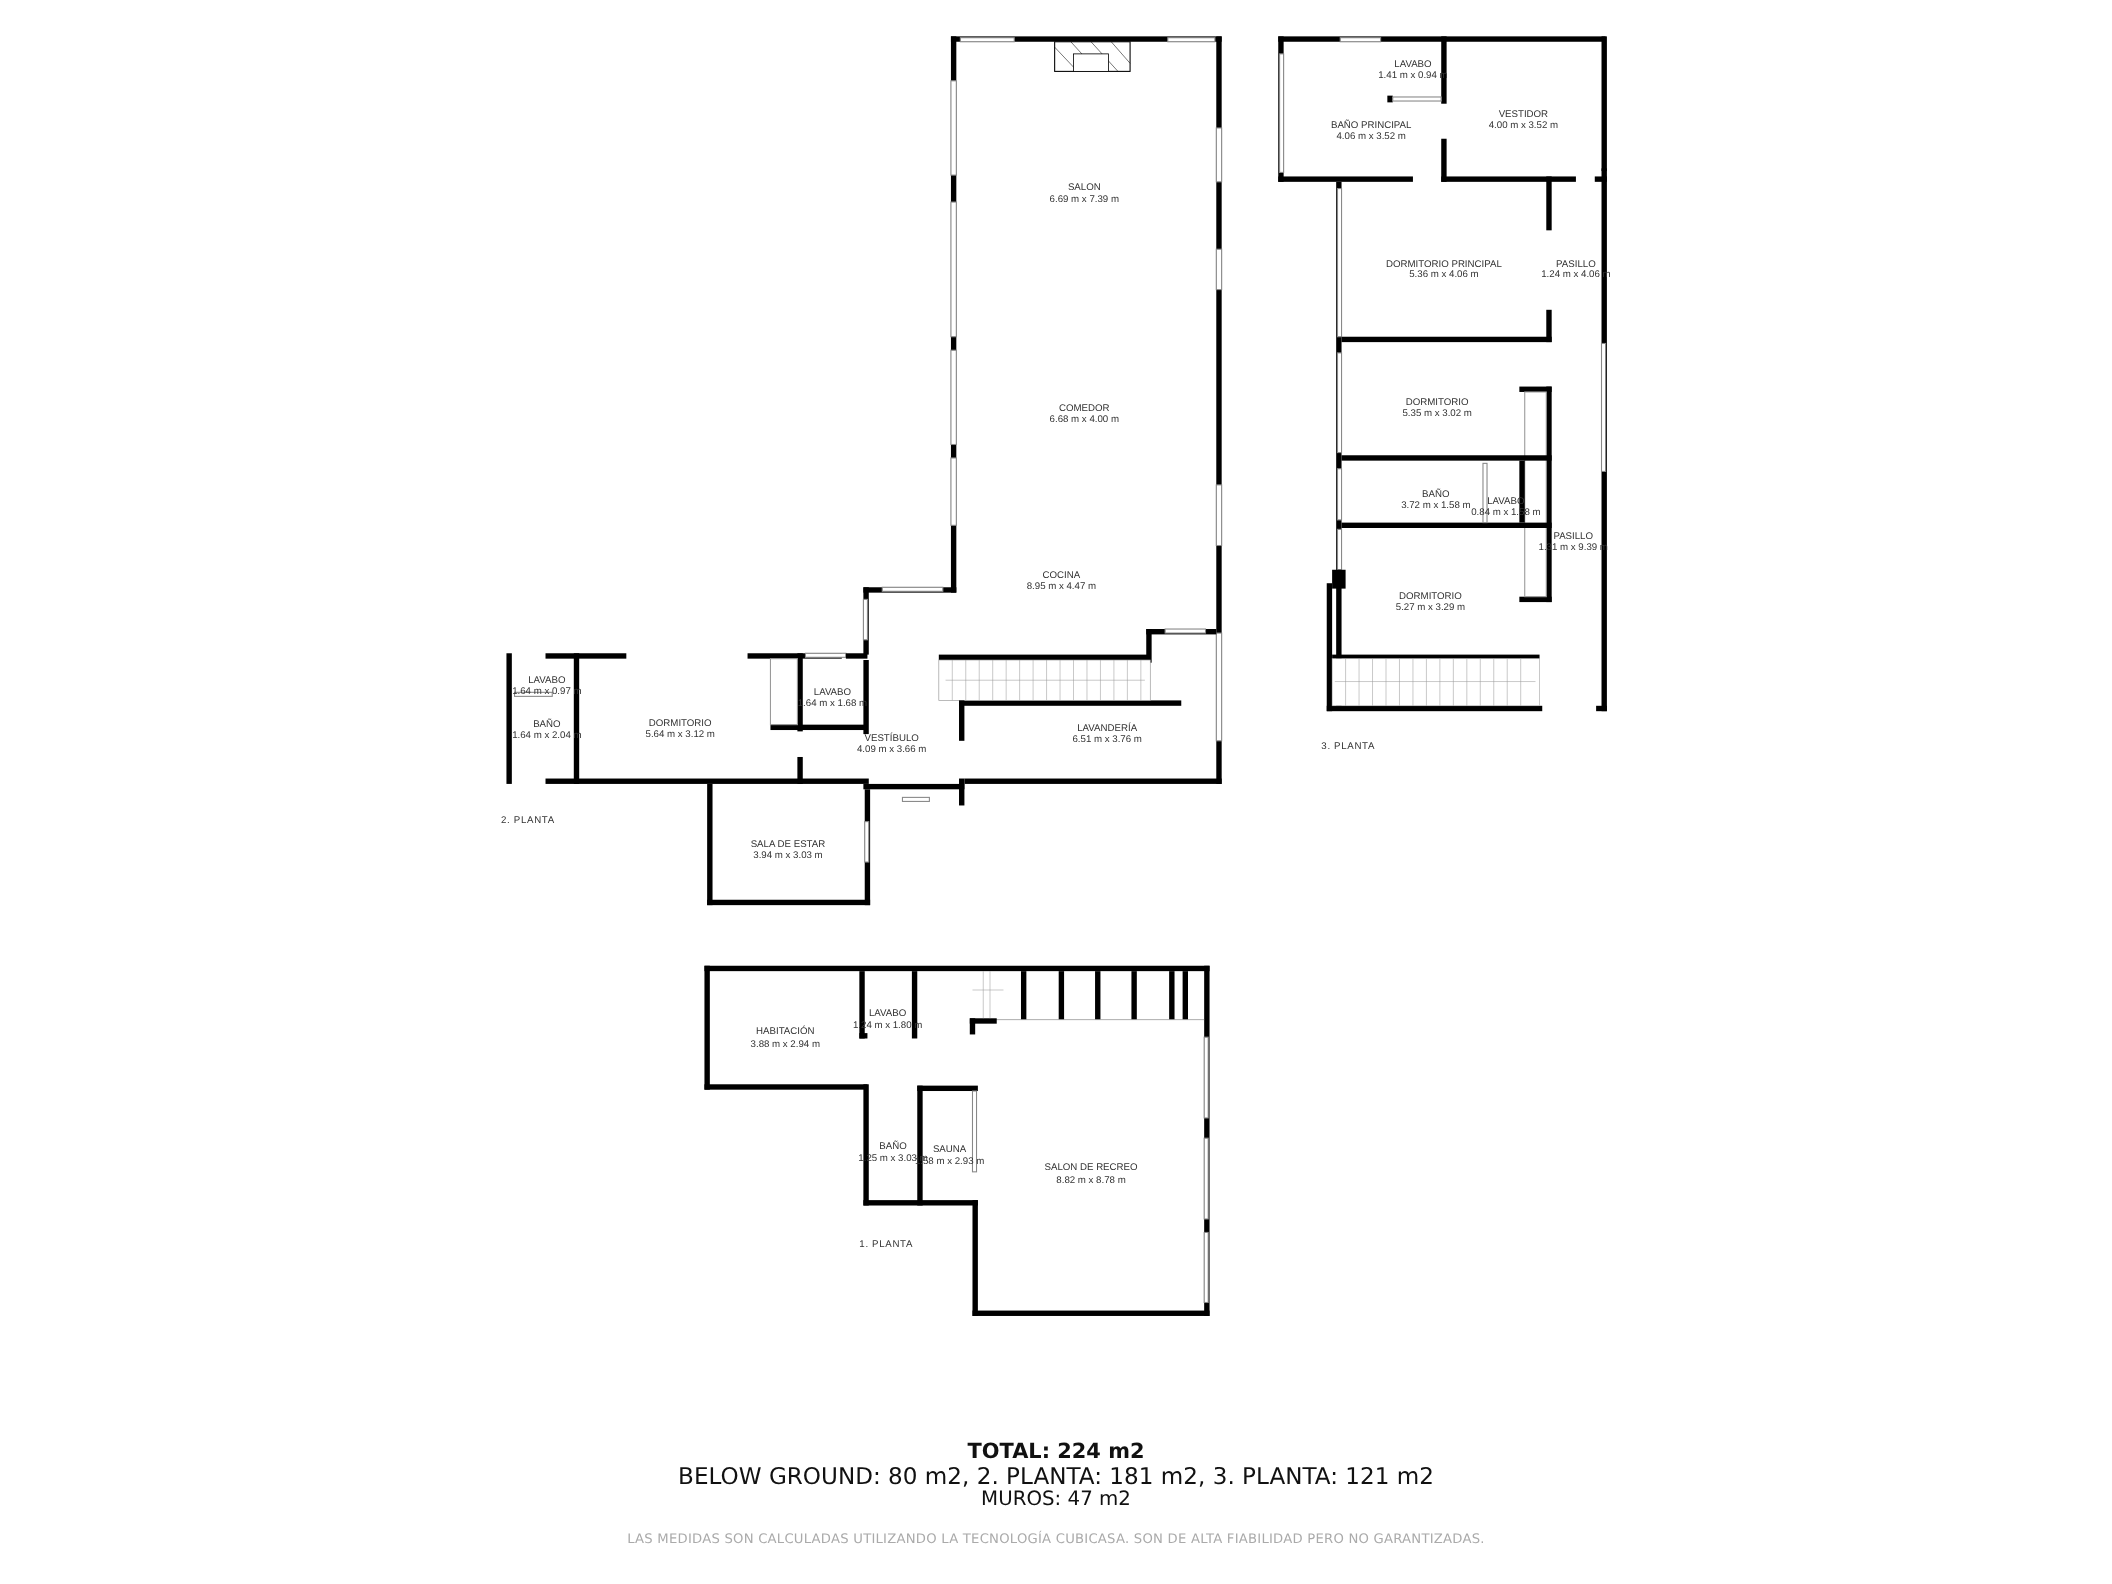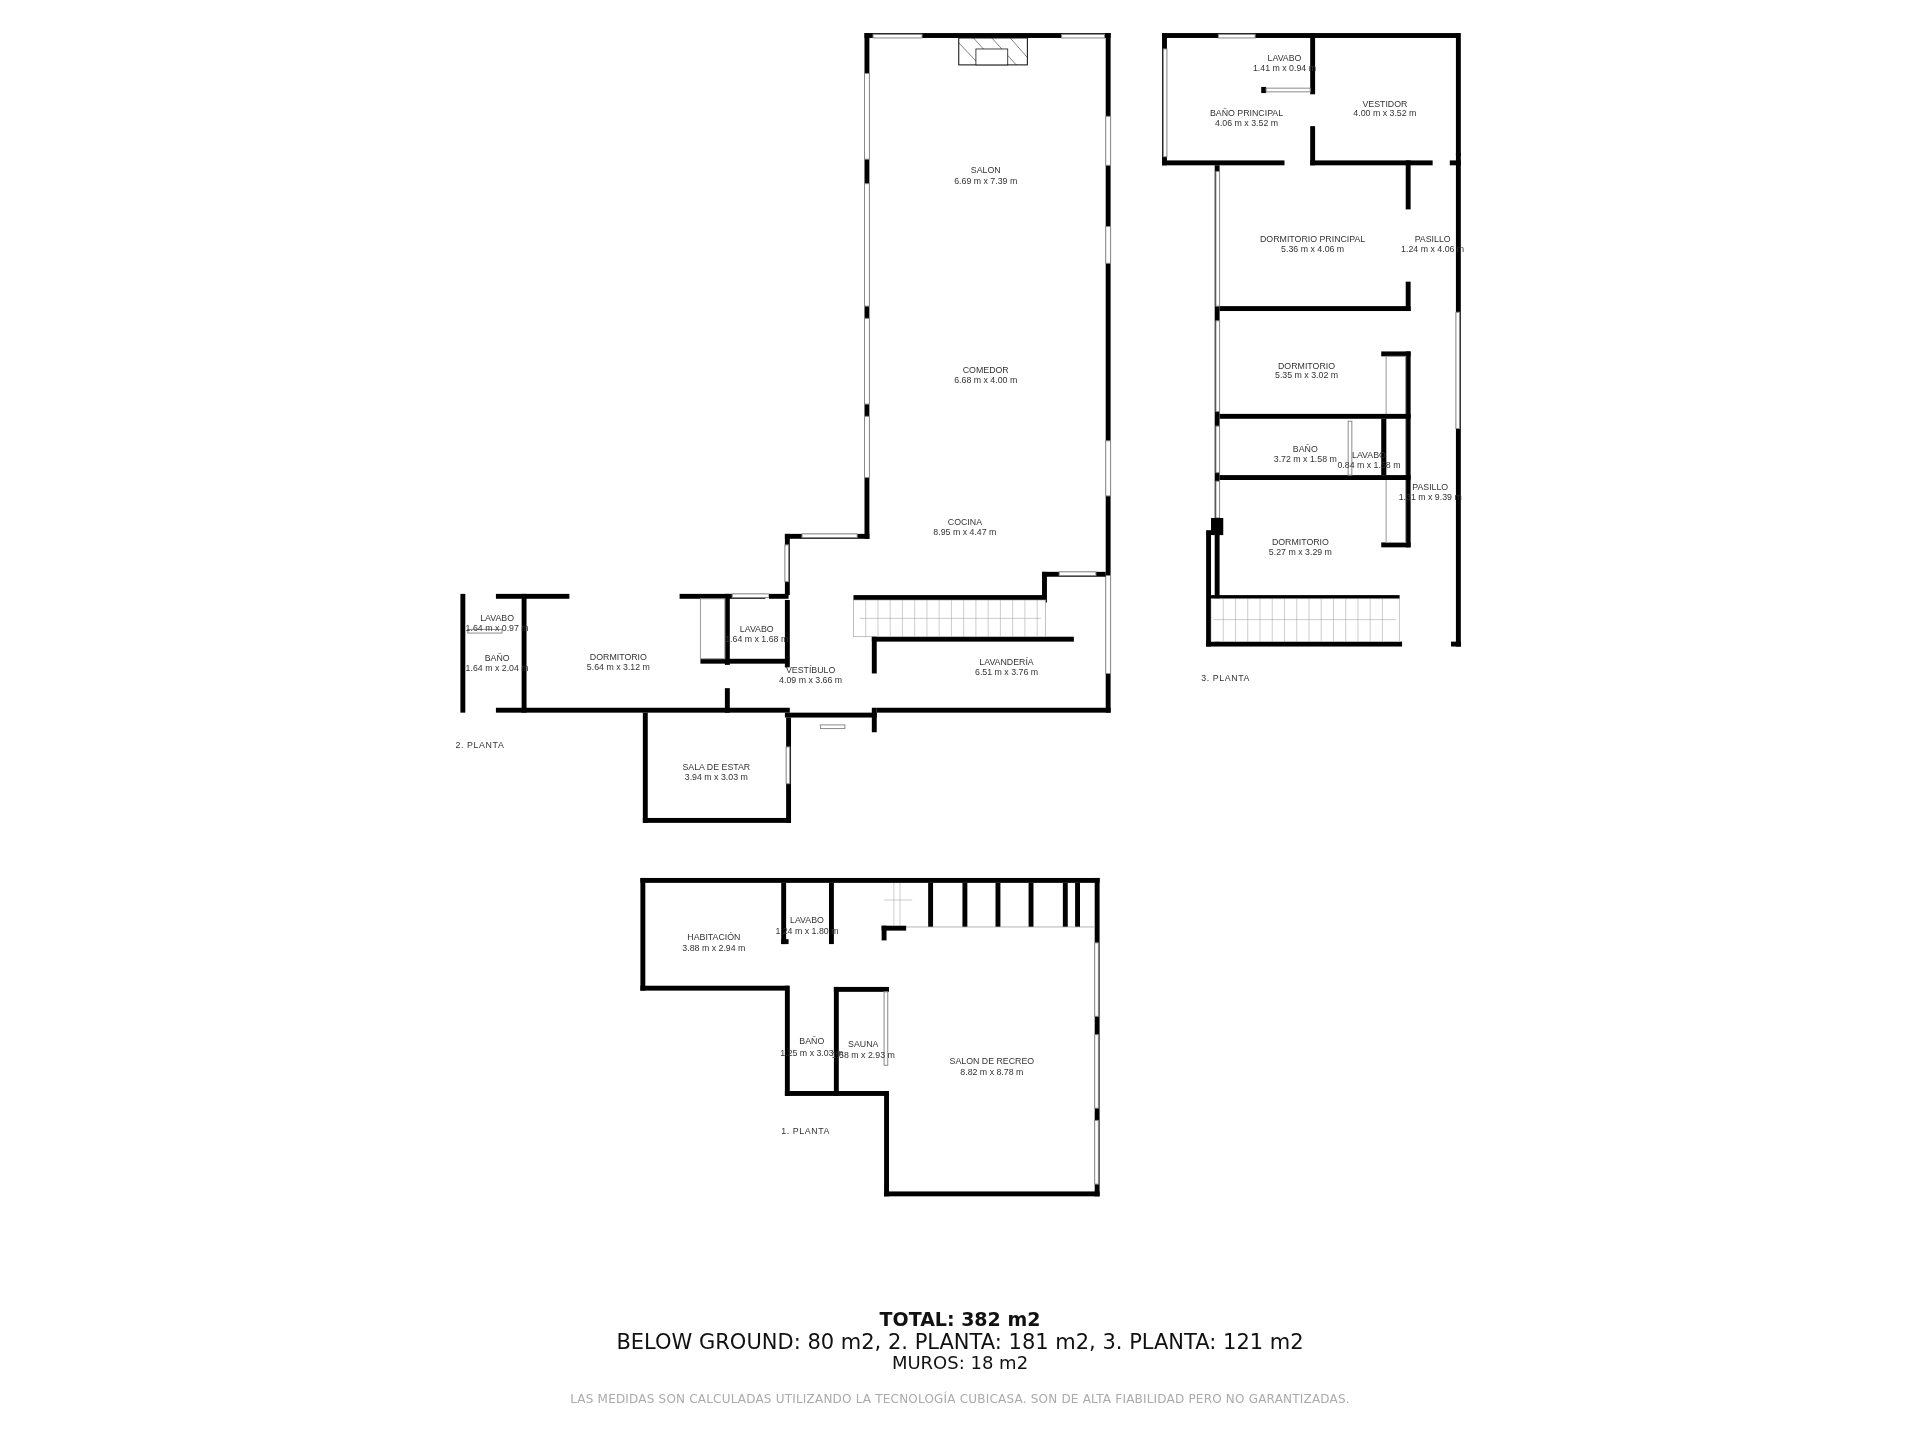--- a/index.html
+++ b/index.html
@@ -303,16 +303,16 @@
       <text class="room-dim" x="705" y="864">1.58 m x 2.93 m</text>
     </g>
     <g>
       <text class="room-name" x="810" y="869">SALON DE RECREO</text>
       <text class="room-dim" x="810" y="878">8.82 m x 8.78 m</text>
     </g>
     <text class="floor-label" x="638" y="926">1. PLANTA</text>
   </g>
 </svg>
 
-<div class="summary" id="total">TOTAL: 382 m2</div>
+<div class="summary" id="total">TOTAL: 224 m2</div>
 <div class="summary" id="breakdown">BELOW GROUND: 80 m2, 2. PLANTA: 181 m2, 3. PLANTA: 121 m2</div>
-<div class="summary" id="walls">MUROS: 18 m2</div>
+<div class="summary" id="walls">MUROS: 47 m2</div>
 <div class="summary" id="disclaimer">LAS MEDIDAS SON CALCULADAS UTILIZANDO LA TECNOLOGÍA CUBICASA. SON DE ALTA FIABILIDAD PERO NO GARANTIZADAS.</div>
 
 </body></html>

